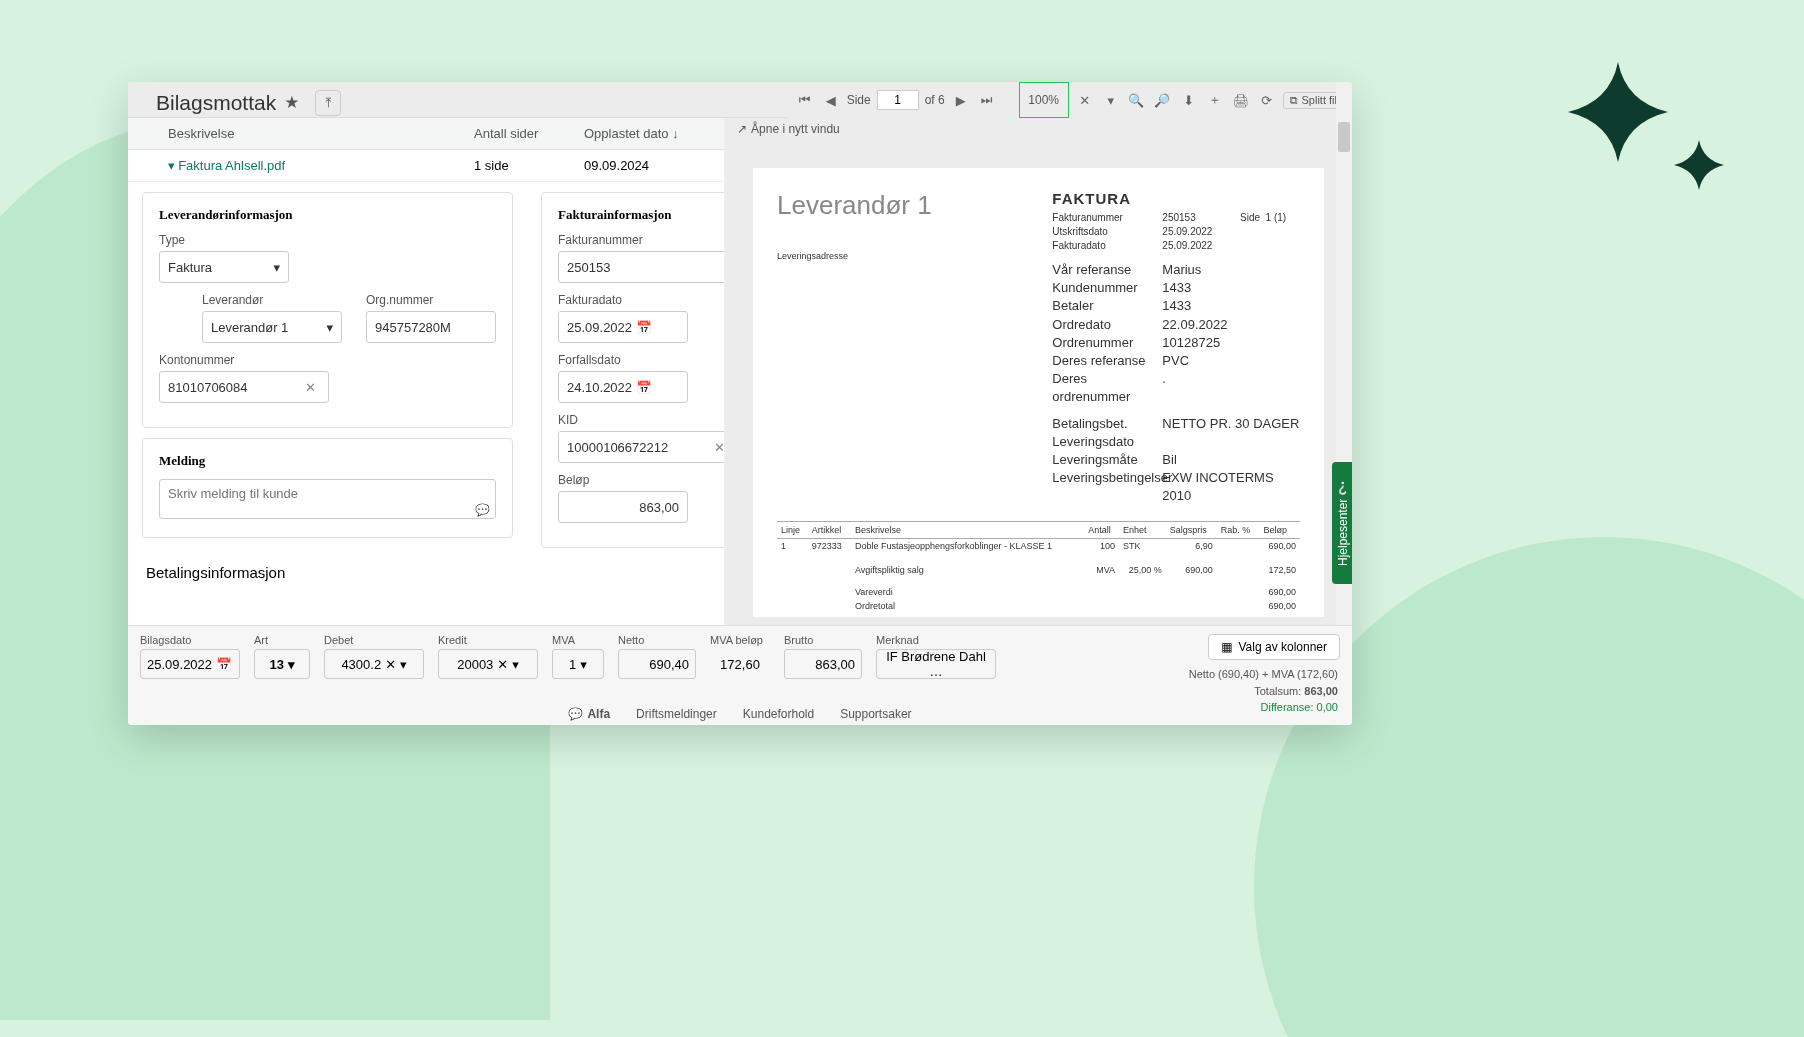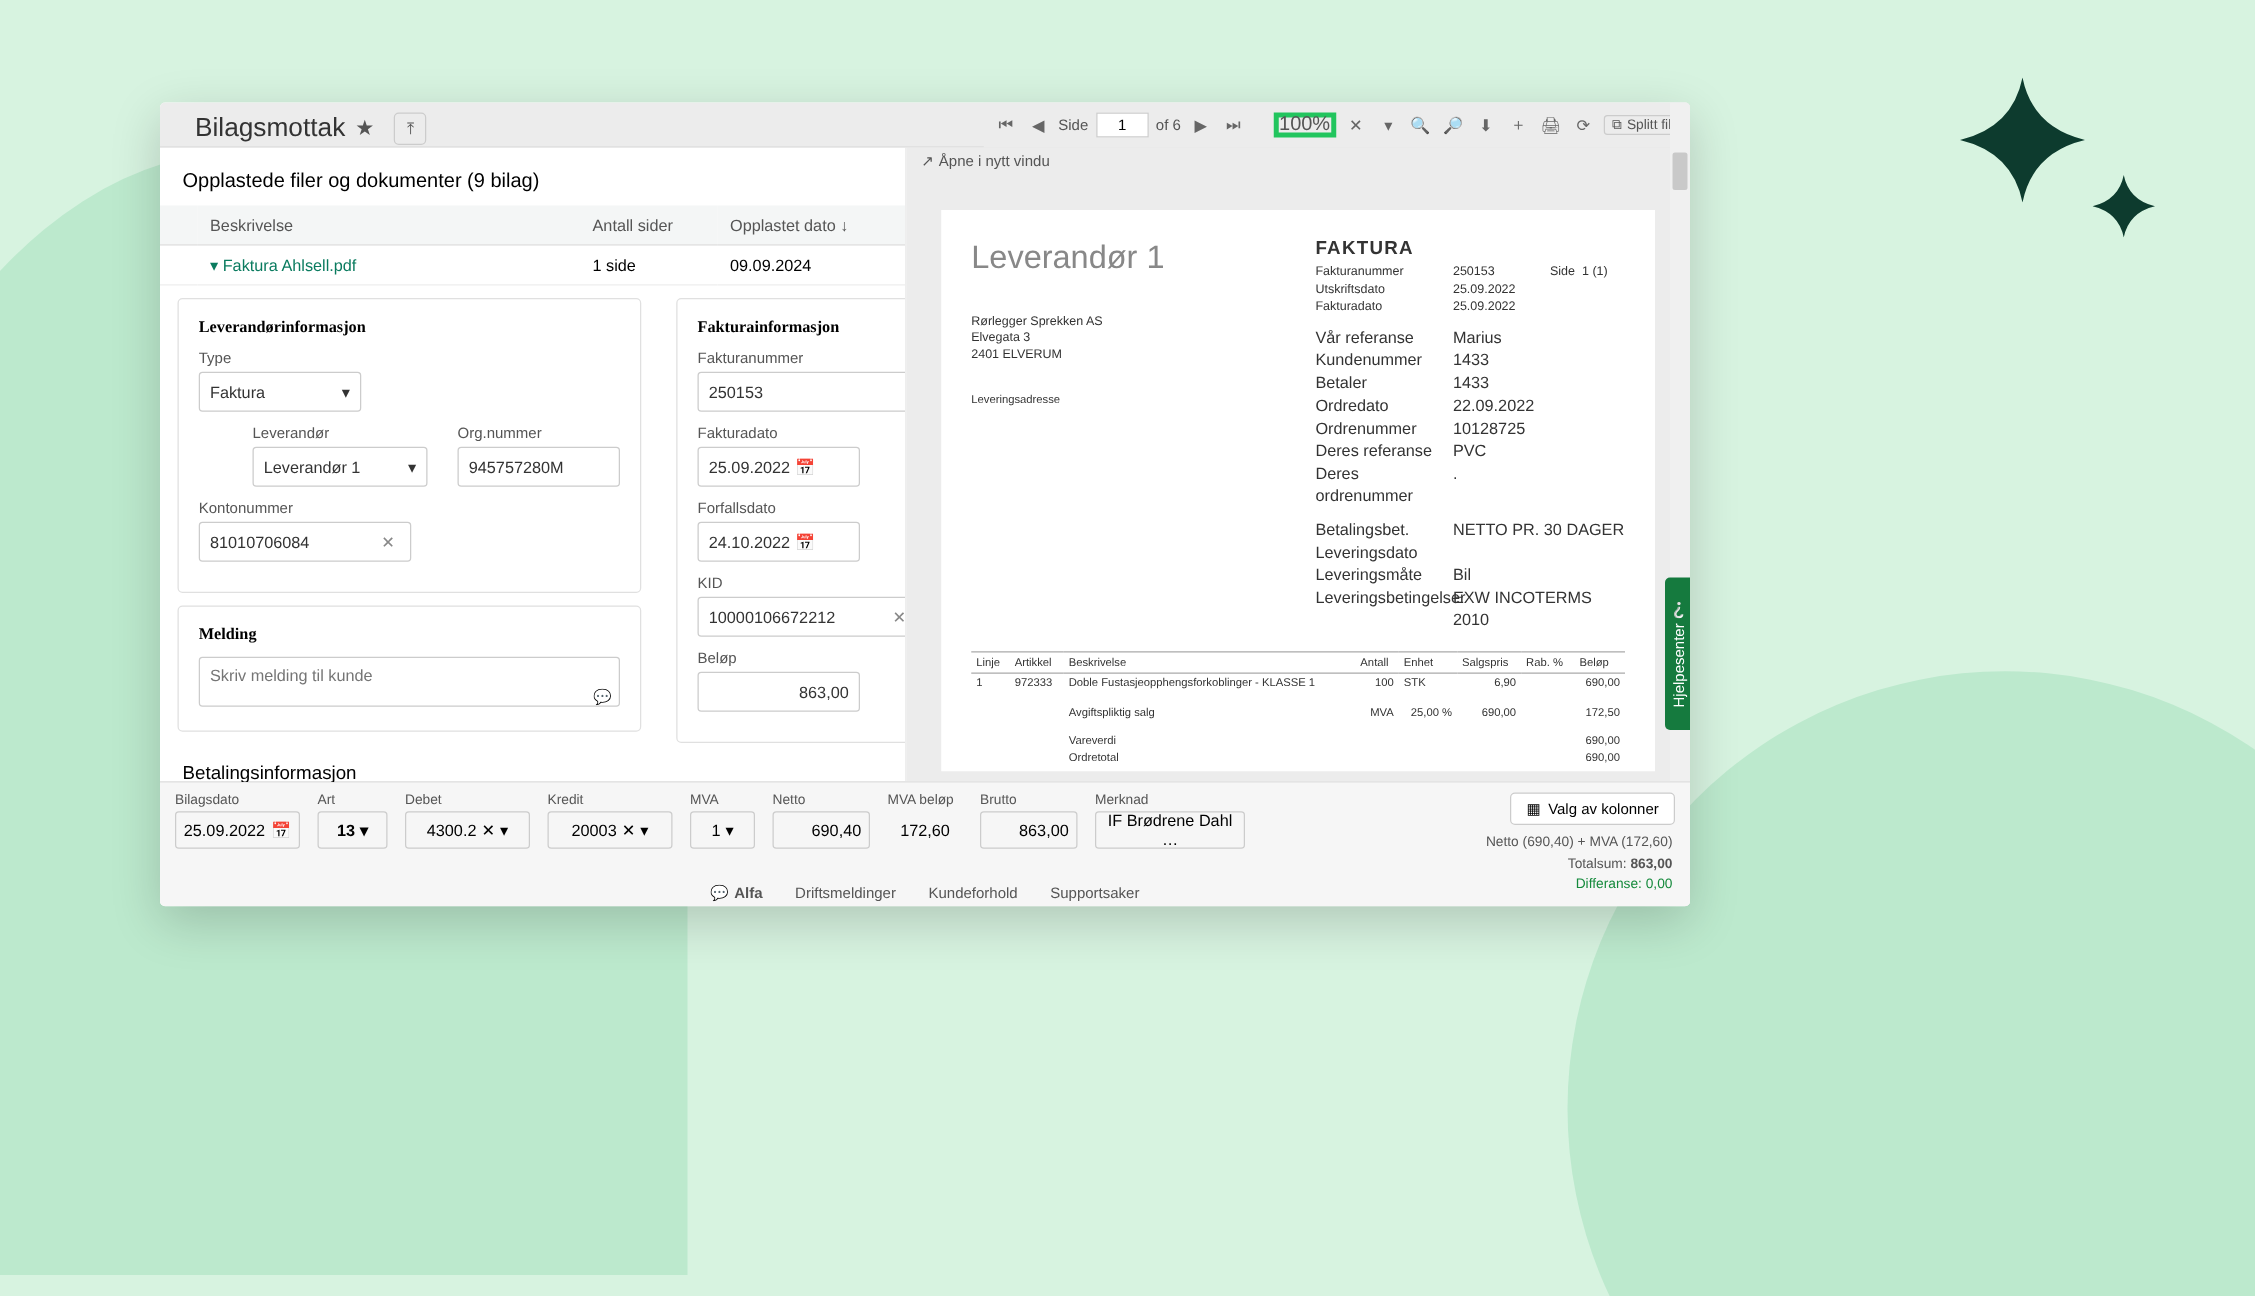--- a/index.html
+++ b/index.html
@@ -9,21 +9,21 @@
 
   .window { position:absolute; left:128px; top:82px; width:1224px; height:643px; background:#fff; border-radius:4px; box-shadow:0 12px 40px rgba(0,0,0,.18); overflow:hidden; display:flex; flex-direction:column; }
   .toolbar-top { height:36px; background:#ececec; border-bottom:1px solid #ddd; display:flex; align-items:center; padding:0 10px; gap:8px; font-size:13px; color:#555; position:relative;}
   .title-area { display:flex; align-items:center; gap:8px; padding:6px 10px 0 18px;}
   .page-title { font-size:21px; font-weight:400; color:#333;}
   .star { font-size:17px;}
   .upload-btn { width:26px; height:26px; border:1px solid #ccc; border-radius:4px; display:flex; align-items:center; justify-content:center; font-size:13px; margin-left:8px;}
   .top-right-tools { position:absolute; right:0; top:0; height:36px; display:flex; align-items:center; gap:6px; padding:0 8px; background:#ececec;}
   .tool-icon { width:20px; height:20px; display:flex; align-items:center; justify-content:center; font-size:13px; color:#666; cursor:pointer;}
   .page-input { width:42px; height:20px; border:1px solid #ccc; font-size:12px; text-align:center;}
-  .zoom-val { width:50px; height:20px; border:4px solid #22c55e; font-size:16px; text-align:center; display:flex; align-items:center; justify-content:center;}
+  .zoom-val { width:50px; height:36px; border:1px solid #22c55e; font-size:12px; text-align:center; display:flex; align-items:center; justify-content:center;}
   .splittfil { border:1px solid #ccc; border-radius:3px; padding:1px 6px; font-size:11px; display:flex; align-items:center; gap:4px;}
   .hurtigtaster { border:1px solid #ccc; border-radius:4px; padding:3px 10px; font-size:12px; margin-left:auto; color:#555;}
   .open-new { font-size:12px; color:#555; padding:4px 0 0 12px; display:flex; gap:4px; align-items:center;}
 
   .content { flex:1; display:flex; overflow:hidden;}
   .left-panel { width:597px; border-right:1px solid #eee; overflow-y:auto; padding:0;}
   .section-title { font-size:16px; font-weight:400; padding:18px 18px 10px;}
   .file-table { width:100%; border-collapse:collapse; font-size:13px;}
   .file-table th { background:#f4f6f6; text-align:left; padding:8px 10px; font-weight:400; color:#555; border-bottom:1px solid #e0e0e0;}
   .file-table td { padding:8px 10px; border-bottom:1px solid #eee;}
@@ -119,21 +119,20 @@
       <span class="splittfil">
         <span>⧉</span>
         <span>Splitt fil</span>
       </span>
     </div>
   </div>
 
   <div class="content">
 
     <div class="left-panel">
-      <div class="section-title">Opplastede filer og dokumenter (9 bilag)</div>
       <table class="file-table">
         <thead>
             <tr>
           <th style="width:30px;"></th>
           <th>Beskrivelse</th>
           <th style="width:110px;">Antall sider</th>
           <th style="width:150px;"><span>Opplastet dato</span> <span>↓</span></th>
         </tr>
           </thead>
         <tbody>
@@ -230,25 +229,20 @@
 
     <div class="right-panel">
       <div class="open-new">
         <span>↗</span>
         <span>Åpne i nytt vindu</span>
       </div>
       <div class="doc-preview">
         <div class="doc-two">
           <div class="doc-left">
             <div class="doc-h1">Leverandør 1</div>
-            <div style="font-size:10px;line-height:1.3;">
-              <div>Rørlegger Sprekken AS</div>
-              <div>Elvegata 3</div>
-              <div>2401 ELVERUM</div>
-            </div>
             <div style="margin-top:24px;font-size:9px;">Leveringsadresse</div>
           </div>
           <div class="doc-right">
             <div class="faktura-title">FAKTURA</div>
             <div class="doc-right-grid">
               <div>Fakturanummer</div>
                 <div>250153</div>
                 <div><span>Side</span>&nbsp;&nbsp;<span>1 (1)</span></div>
               <div>Utskriftsdato</div>
                 <div>25.09.2022</div>

